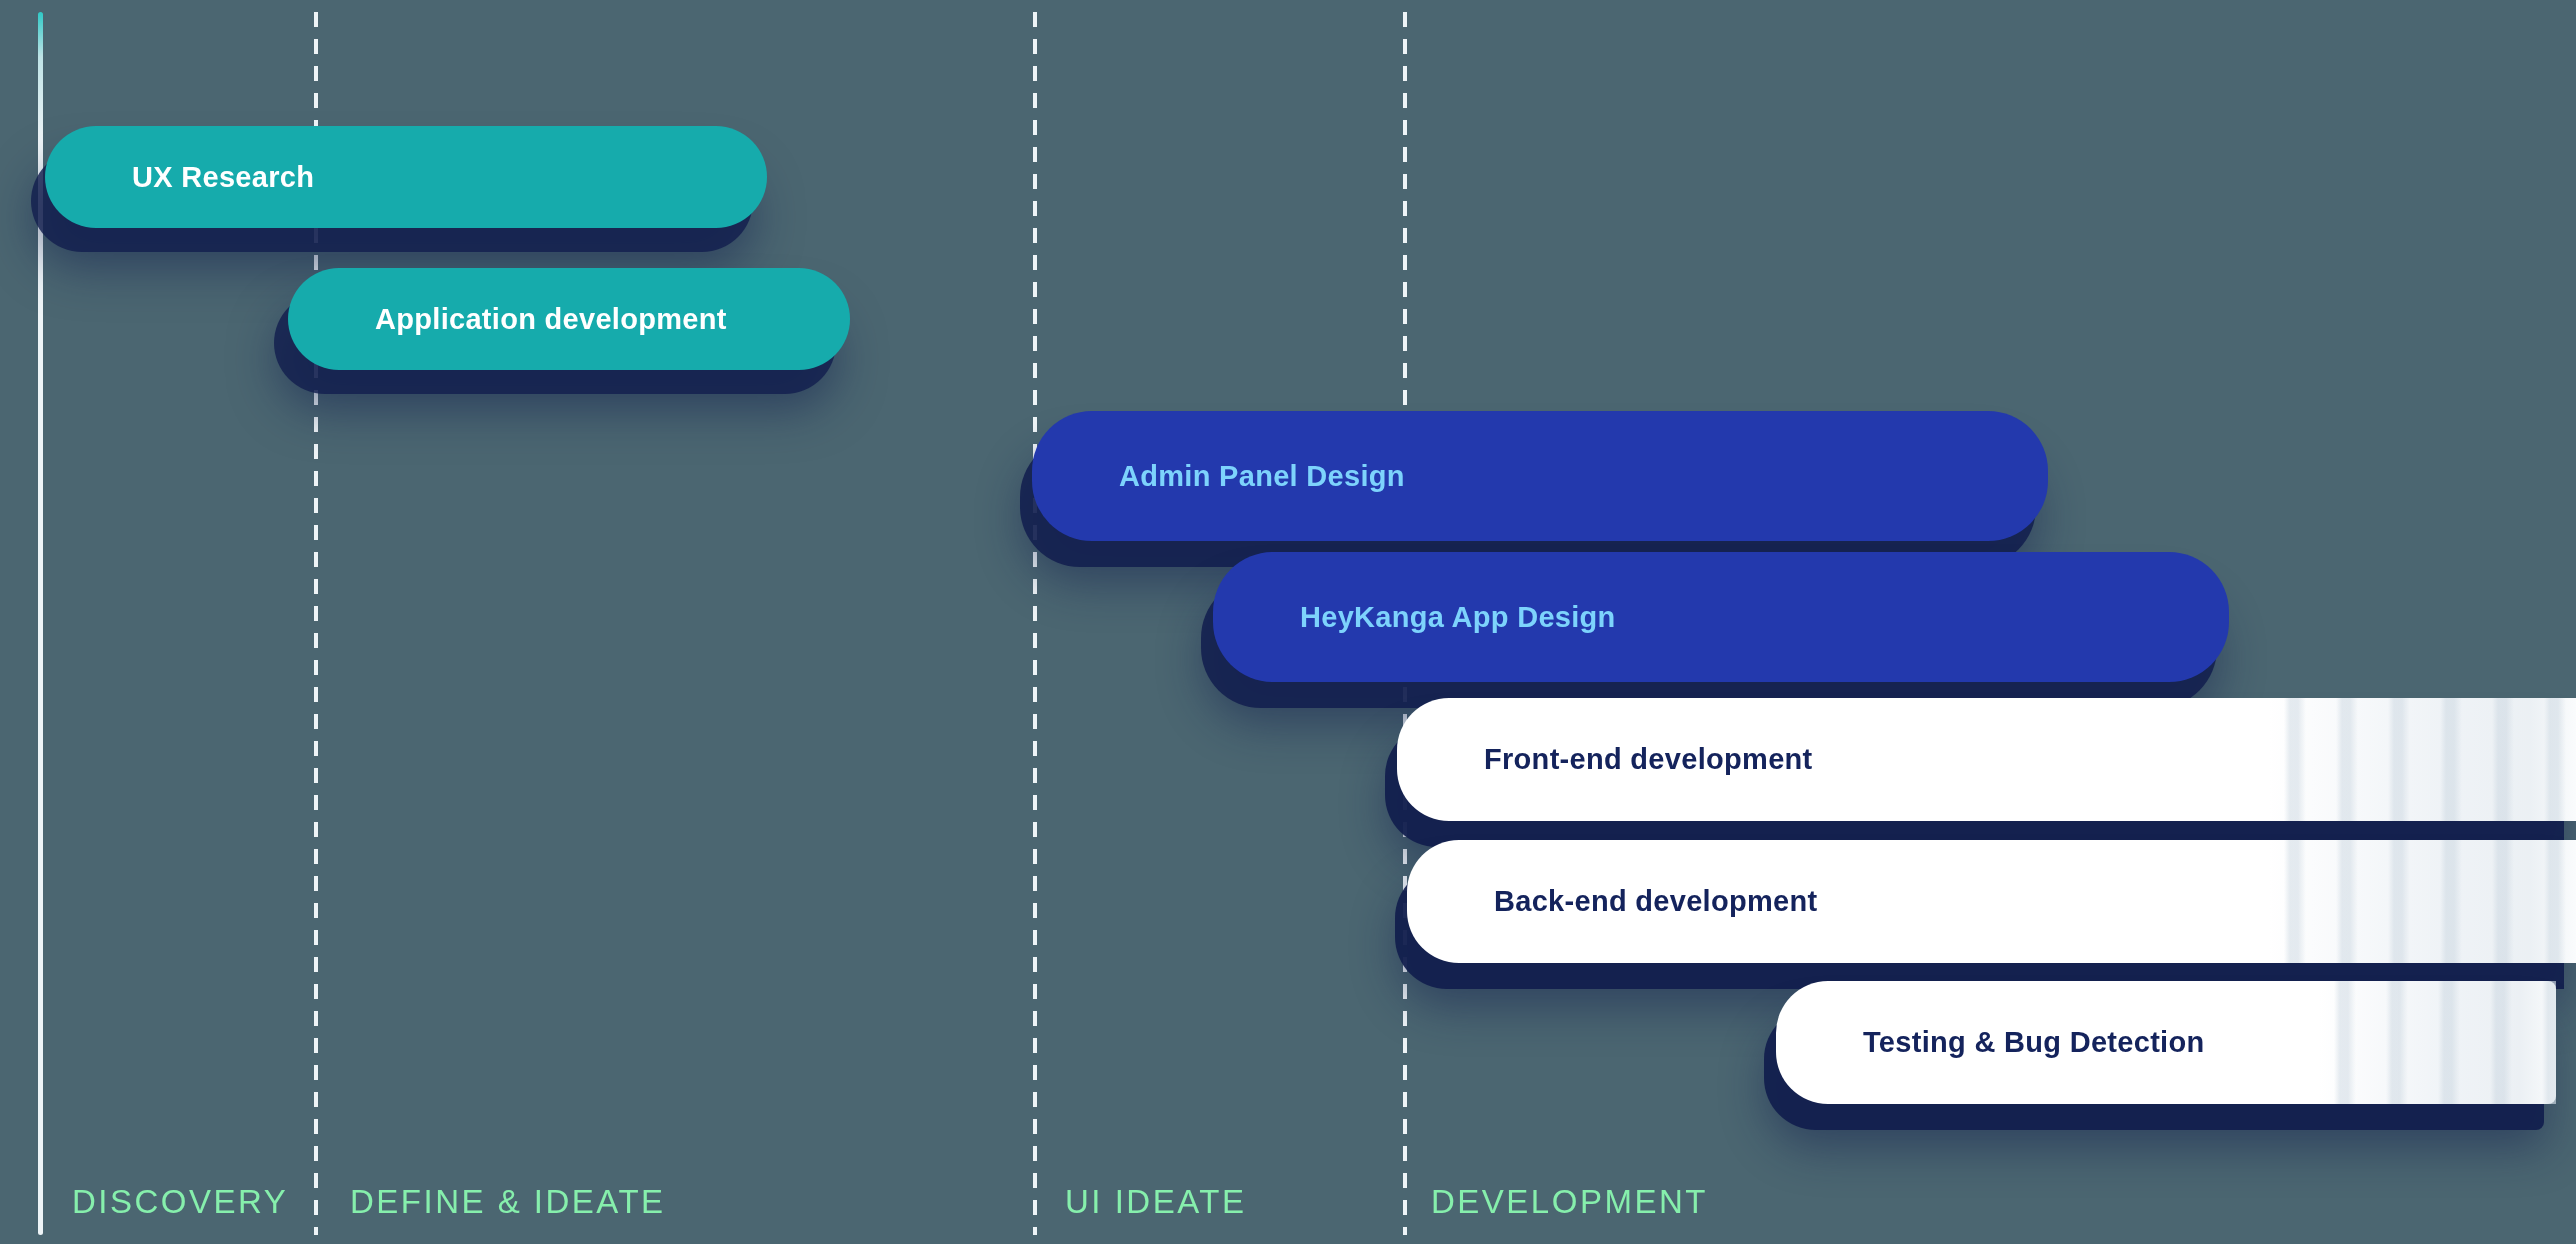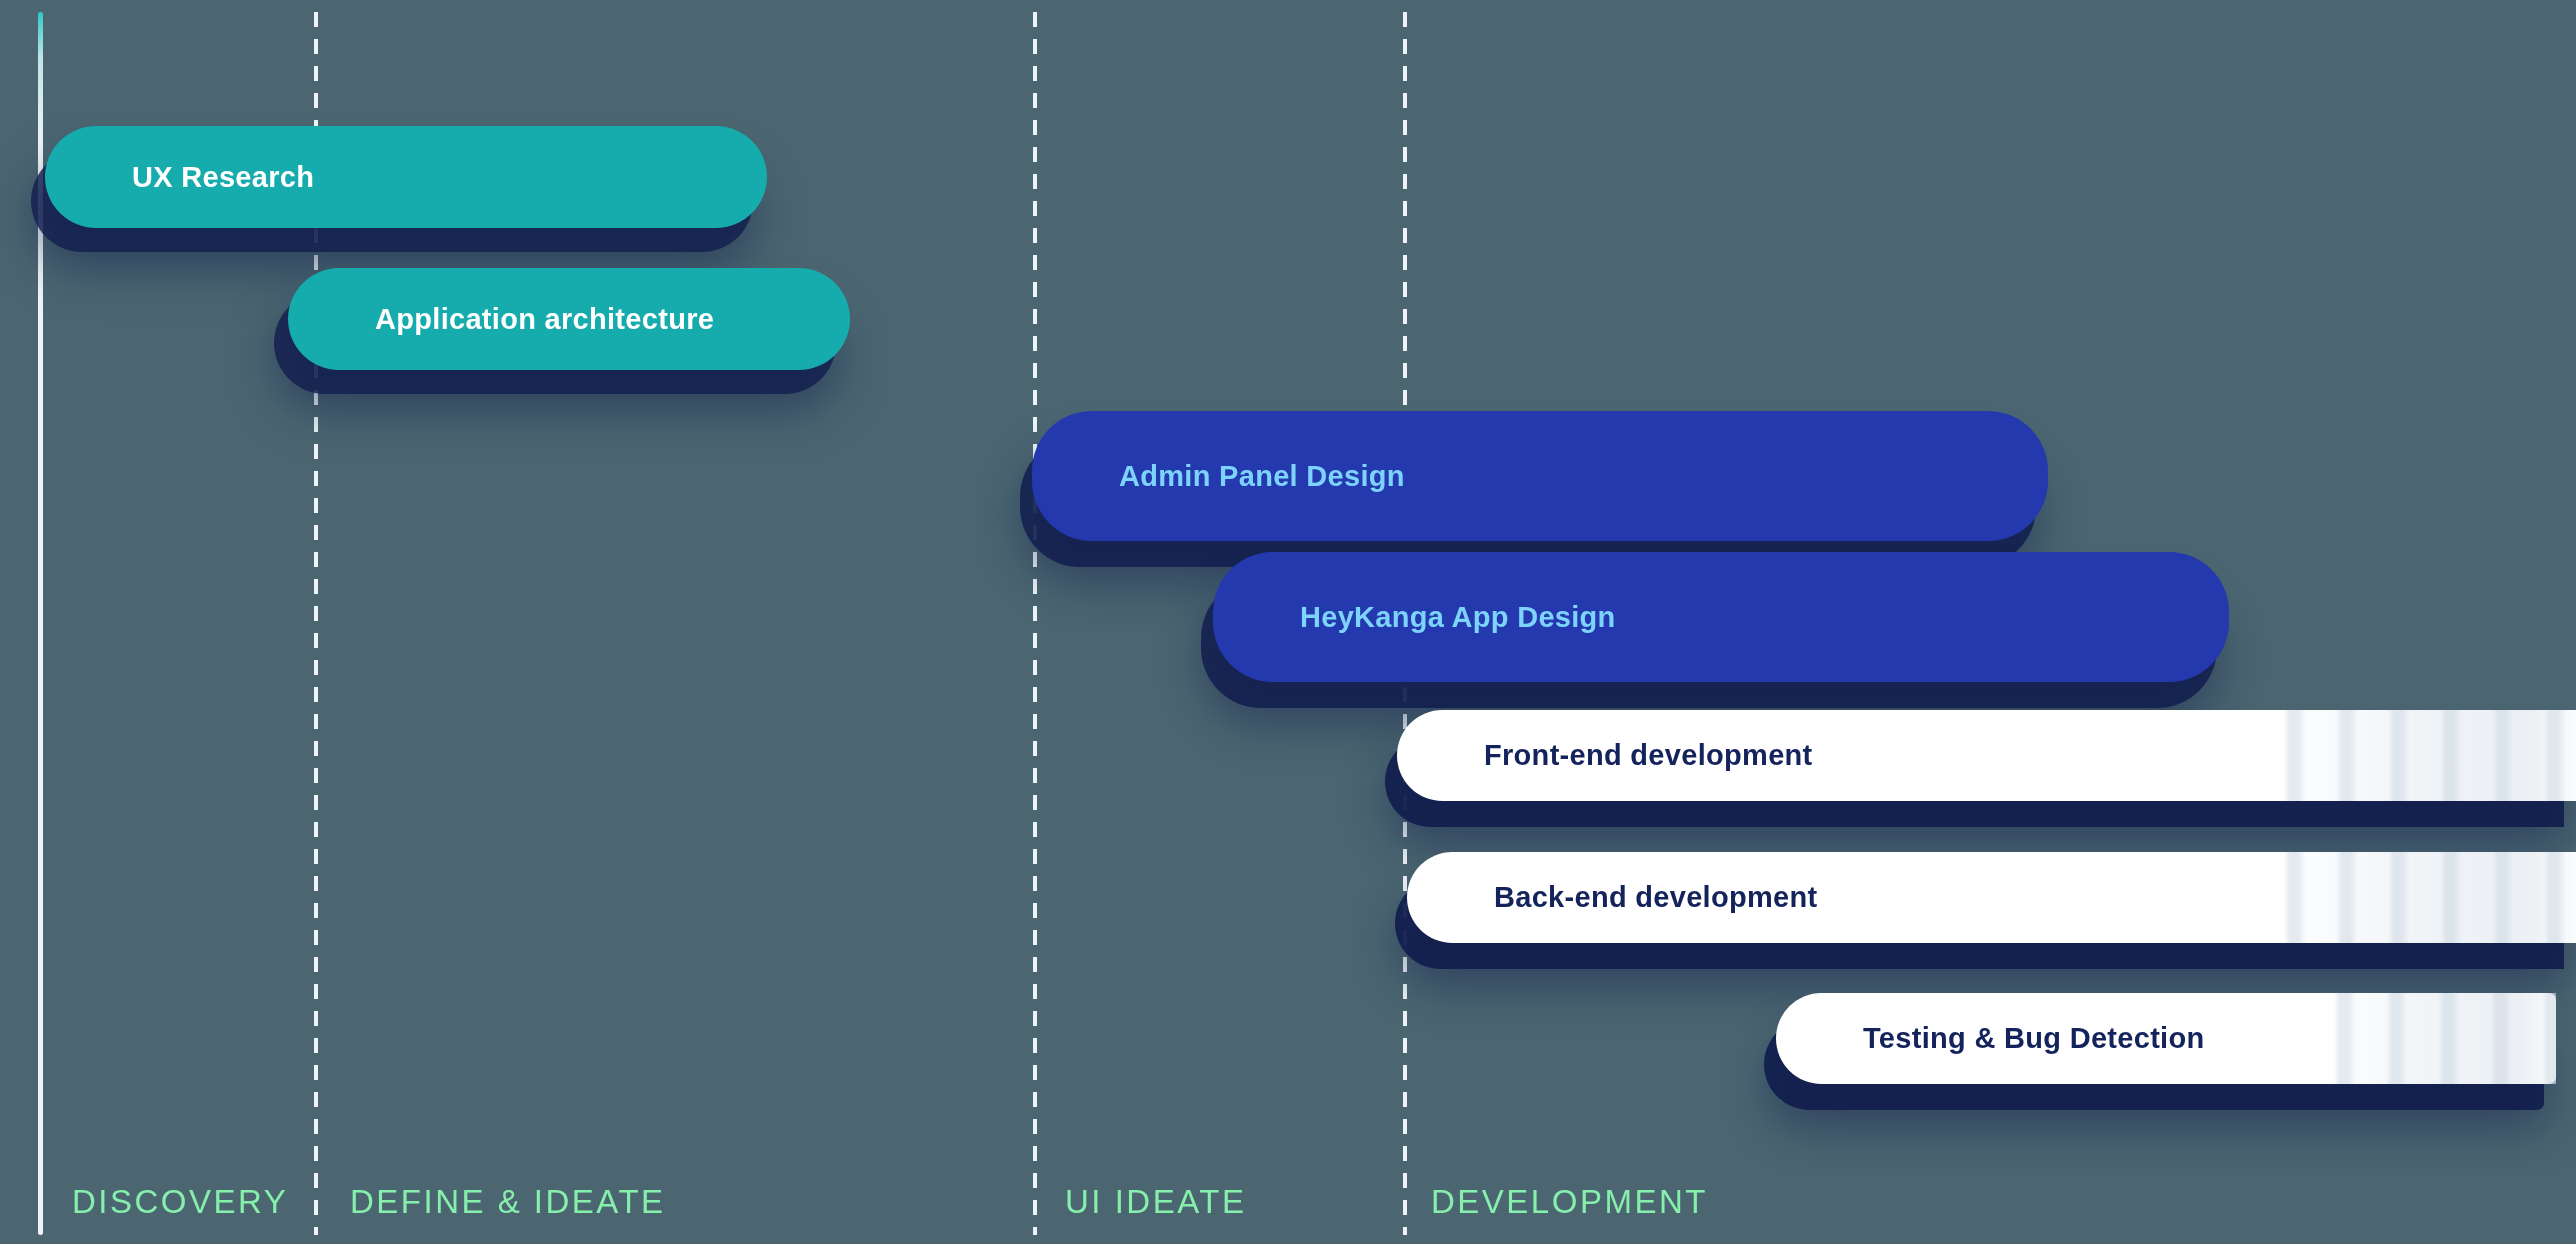--- a/index.html
+++ b/index.html
@@ -25,23 +25,22 @@
   }
   .bar.teal{
     height:102px;background:#16abac;color:#ffffff;
     box-shadow:-14px 24px 0 rgba(18,31,78,.82), -12px 40px 46px rgba(18,31,78,.50);
   }
   .bar.blue{
     height:130px;background:#2339ad;color:#7dd3fc;
     box-shadow:-12px 26px 0 rgba(18,31,78,.88), -10px 42px 46px rgba(18,31,78,.48);
   }
   .bar.white{
-    height:91px;background:#ffffff;color:#14235c;
+    height:123px;background:#ffffff;color:#14235c;
     box-shadow:-12px 26px 0 rgba(18,31,78,.94), -10px 44px 46px rgba(18,31,78,.48);
-    margin-top:12px;
   }
   .bar.cut-right{border-radius:52px 0 0 52px;}
   .bar.cut-right-soft{border-radius:52px 8px 8px 52px;align-items:center;}
   .bar-label{position:relative;z-index:2;}
   
   .fade-edge{
     position:absolute;right:0;top:0;bottom:0;width:308px;z-index:1;
     background:
       repeating-linear-gradient(90deg,
         rgba(205,216,226,0) 0px, rgba(205,216,226,0) 16px,
@@ -63,21 +62,21 @@
   <div class="pline solid" style="left:38px"></div>
   <div class="pline dashed" style="left:314px"></div>
   <div class="pline dashed" style="left:1033px"></div>
   <div class="pline dashed" style="left:1403px"></div>
 
   <div class="bar teal" style="left:45px;top:126px;width:722px">
     <span class="bar-label">UX Research</span>
   </div>
 
   <div class="bar teal" style="left:288px;top:268px;width:562px">
-    <span class="bar-label">Application architecture</span>
+    <span class="bar-label">Application development</span>
   </div>
 
 
   <div class="bar blue" style="left:1032px;top:411px;width:1016px">
     <span class="bar-label">Admin Panel Design</span>
   </div>
 
   <div class="bar blue" style="left:1213px;top:552px;width:1016px">
     <span class="bar-label">HeyKanga App Design</span>
   </div>

